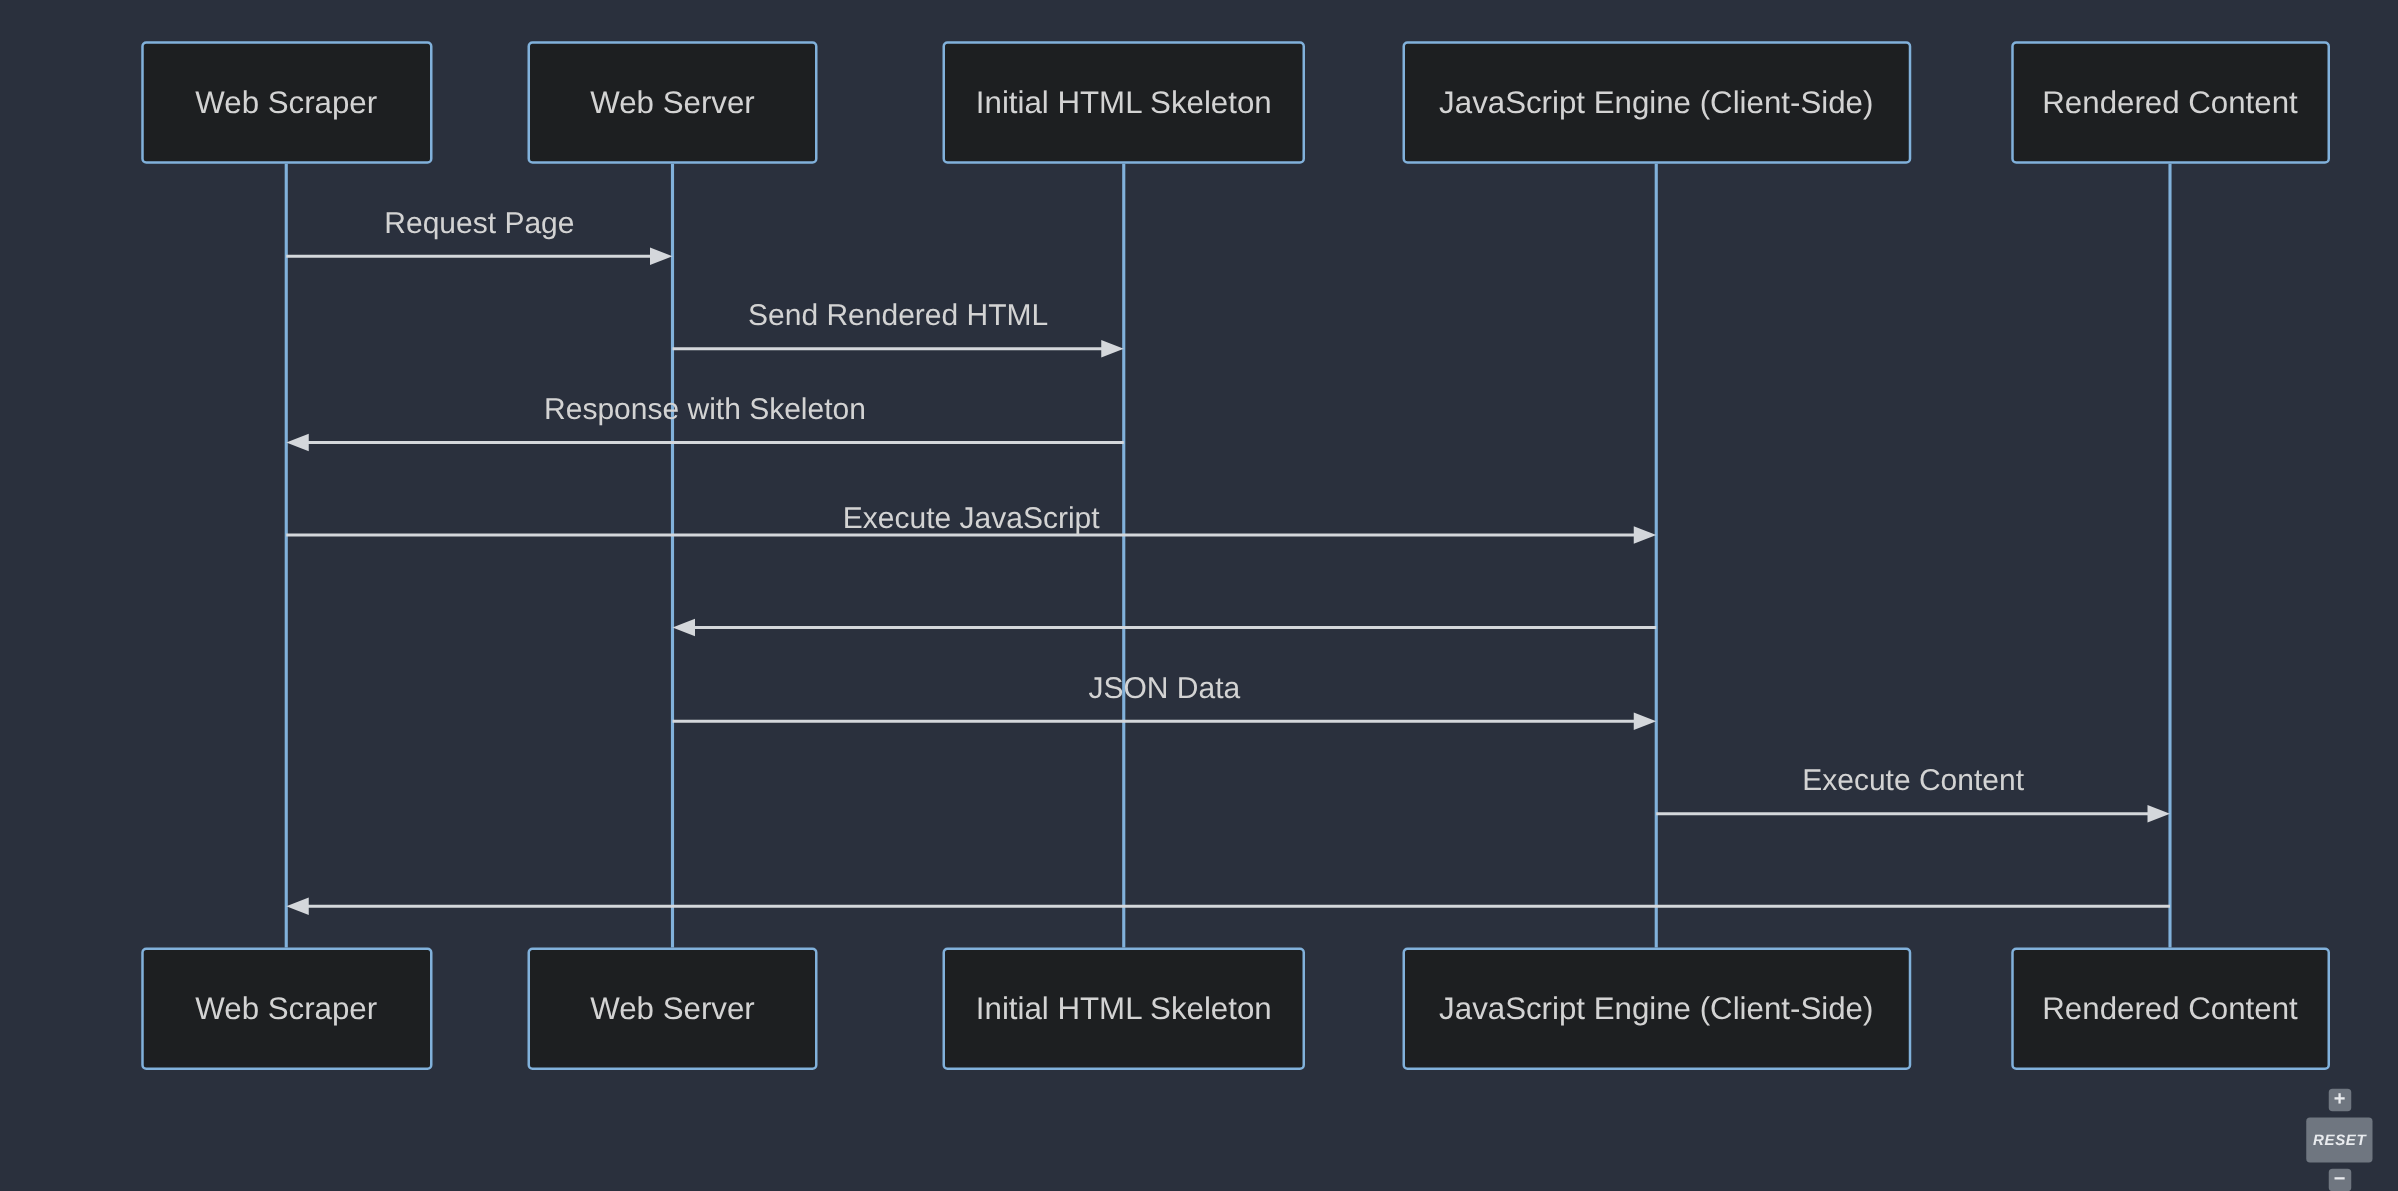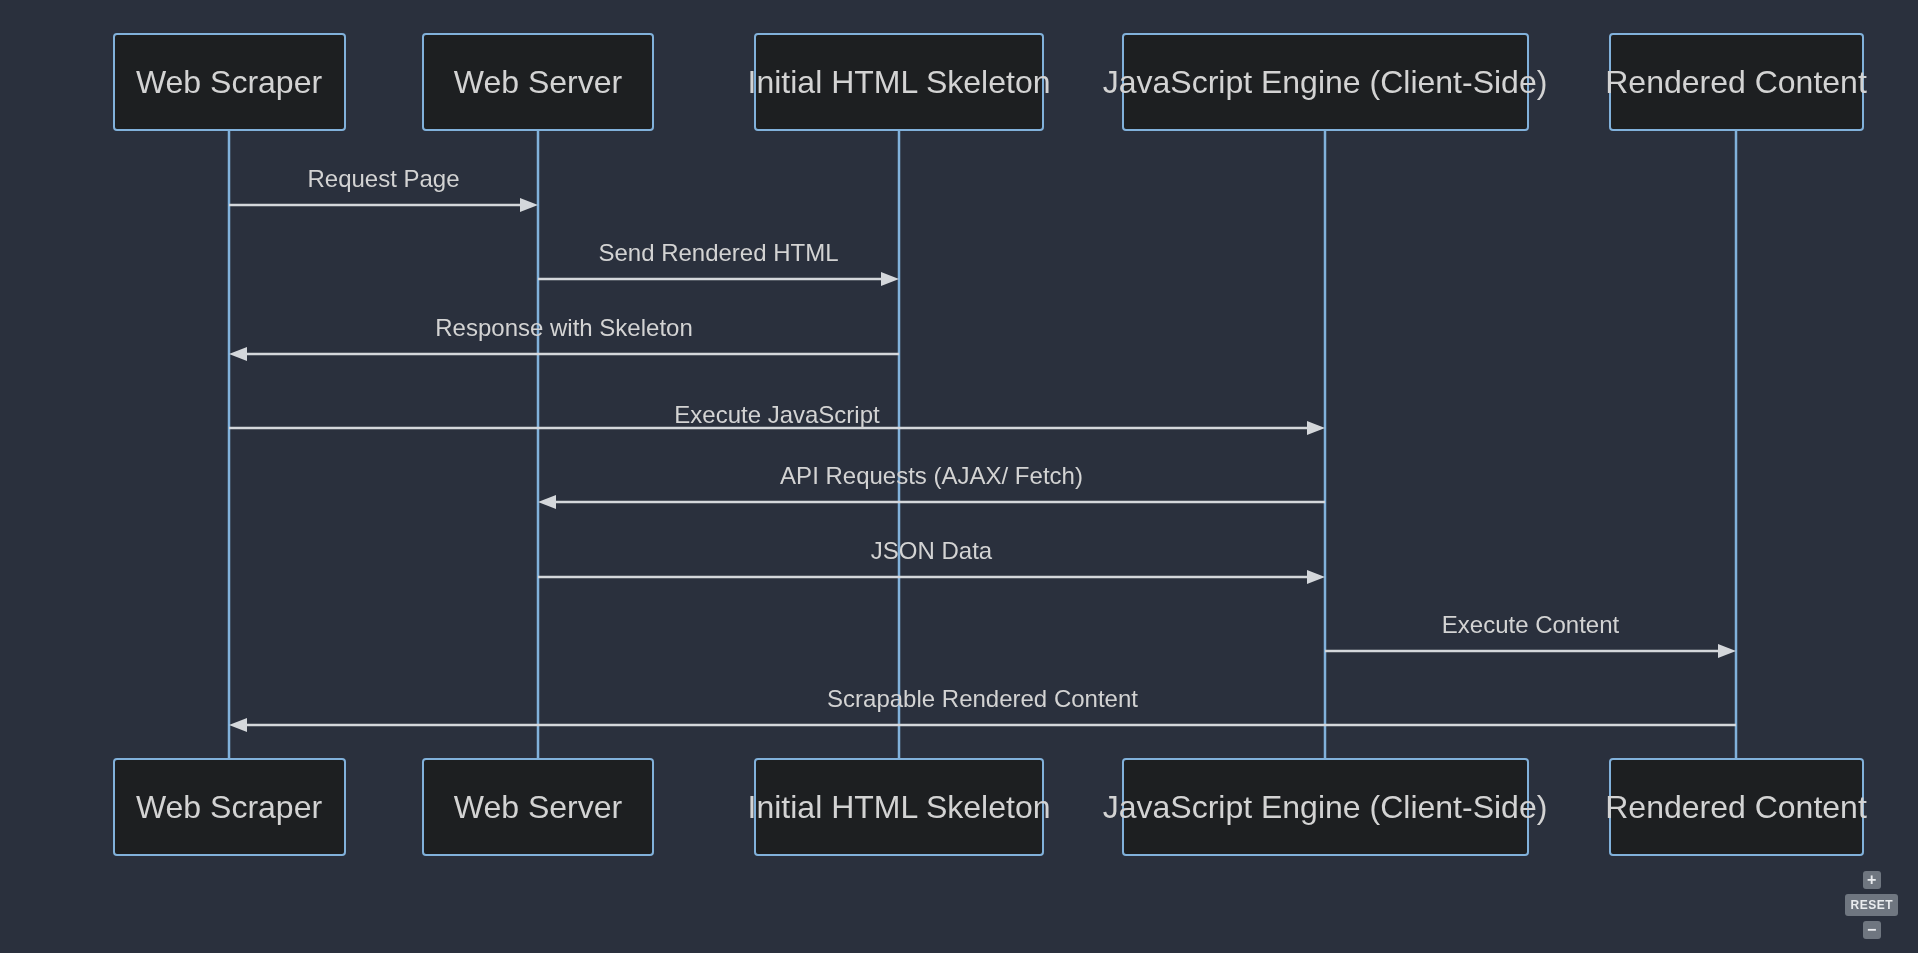--- a/index.html
+++ b/index.html
@@ -22,21 +22,21 @@
   }
   #diagram-svg{position:absolute;left:0;top:0;width:1918px;height:953px;}
   .actor{
     position:absolute;
     box-sizing:border-box;
     background:var(--actor-fill);
     border:2px solid var(--actor-border);
     border-radius:4px;
     display:flex;align-items:center;justify-content:center;
     color:var(--text);
-    font-size:32px;
+    font-size:25px;
     white-space:nowrap;
     text-align:right;
   }
   .msg-label{
     position:absolute;
     transform:translateX(-50%);
     color:var(--text);
     font-size:24px;
     line-height:28px;
     white-space:nowrap;
@@ -55,21 +55,21 @@
     font-family:"Liberation Sans", sans-serif;
     background:var(--btn-bg);
     color:var(--btn-text);
     border:none;border-radius:3px;
     font-weight:bold;
     padding:0;margin:0;
     cursor:pointer;
     display:flex;align-items:center;justify-content:center;
   }
   .btn-square{width:18px;height:18px;font-size:16px;line-height:18px;}
-  .btn-reset{height:22px;padding:0 5px !important;font-size:12px;letter-spacing:0.5px;}
+  .btn-reset{height:36px;padding:0 5px !important;font-size:12px;letter-spacing:0.5px;font-style:italic;}
 </style>
 </head>
 <body>
 
 <div id="stage">
   <svg id="diagram-svg" xmlns="http://www.w3.org/2000/svg">
       <line x1="229" x2="229" y1="131" y2="758" class="lifeline"></line>
       <line x1="538" x2="538" y1="131" y2="758" class="lifeline"></line>
       <line x1="899" x2="899" y1="131" y2="758" class="lifeline"></line>
       <line x1="1325" x2="1325" y1="131" y2="758" class="lifeline"></line>
@@ -94,24 +94,22 @@
 
   <div id="zoom-controls">
     <button class="btn-square">+</button>
     <button class="btn-reset">RESET</button>
     <button class="btn-square">−</button>
   </div>
 <div class="msg-label" style="left: 383.5px; top: 165px;">Request Page</div>
     <div class="msg-label" style="left: 718.5px; top: 239px;">Send Rendered HTML</div>
     <div class="msg-label" style="left: 564px; top: 314px;">Response with Skeleton</div>
     <div class="msg-label" style="left: 777px; top: 388px; margin-top: 13px;">Execute JavaScript</div>
-    <div class="msg-label" style="left: 931.5px; top: 462px;">API Requests (AJAX/ Fetch)</div>
     <div class="msg-label" style="left: 931.5px; top: 537px;">JSON Data</div>
     <div class="msg-label" style="left: 1530.5px; top: 611px;">Execute Content</div>
-    <div class="msg-label" style="left: 982.5px; top: 685px;">Scrapable Rendered Content</div>
     <div class="actor" style="left: 112.5px; top: 33px; width: 233px; height: 98px;">
       <span>Web Scraper</span>
     </div>
     <div class="actor" style="left: 112.5px; top: 758px; width: 233px; height: 98px;">
       <span>Web Scraper</span>
     </div>
     <div class="actor" style="left: 422px; top: 33px; width: 232px; height: 98px;">
       <span>Web Server</span>
     </div>
     <div class="actor" style="left: 422px; top: 758px; width: 232px; height: 98px;">

